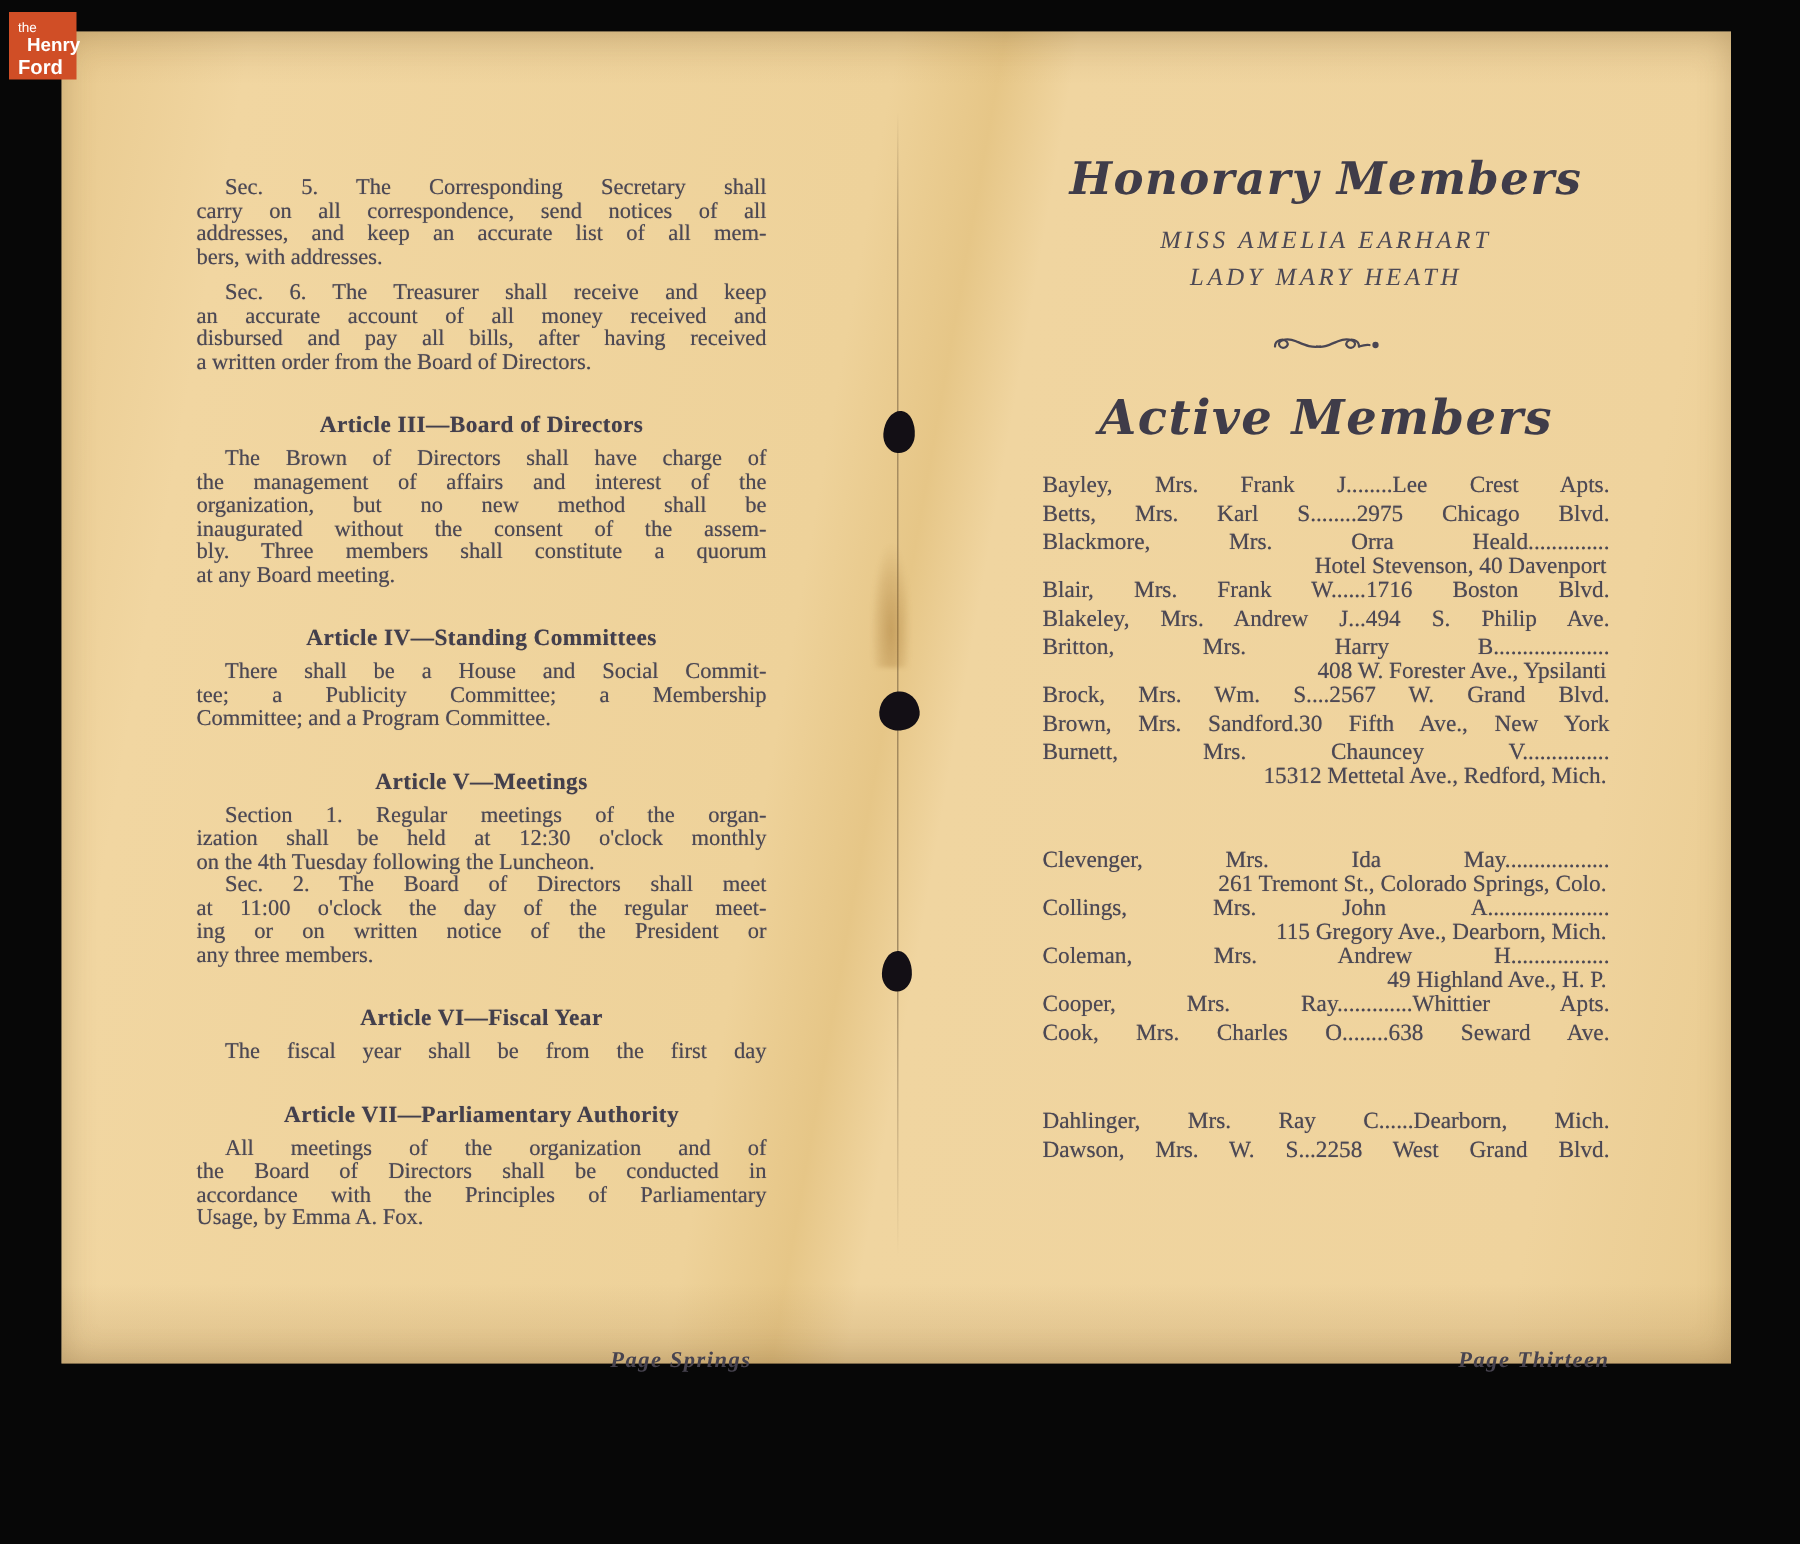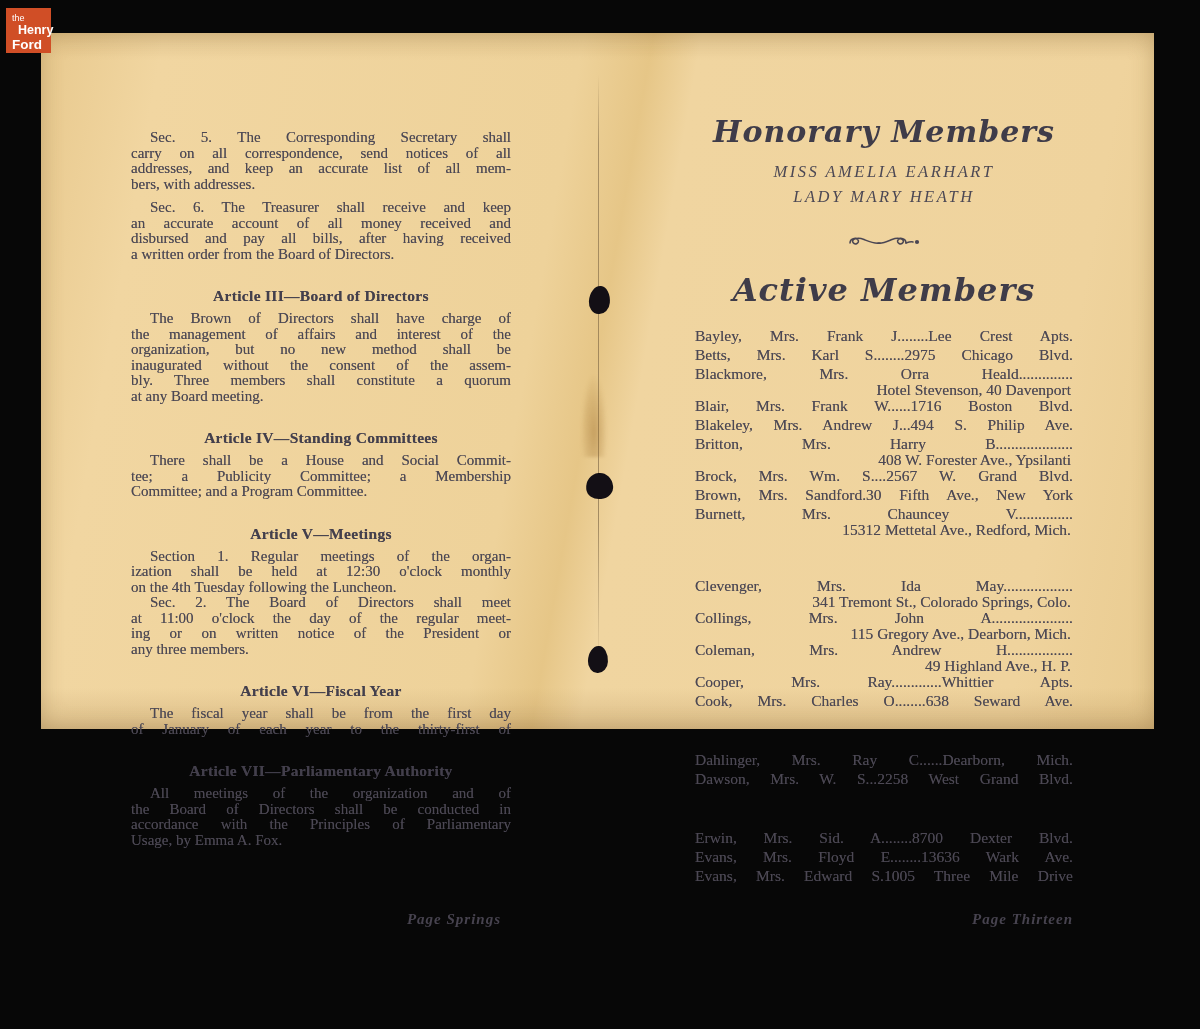--- a/index.html
+++ b/index.html
@@ -3,21 +3,21 @@
 <meta charset="utf-8">
 <style>
   html,body{margin:0;padding:0;}
   body{
     width:1200px;height:1029px;position:relative;overflow:hidden;
     background:#070707;
     font-family:"Liberation Serif", serif;
   }
   
   .paper{
-    position:absolute;left:41px;top:33px;width:1113px;height:696px;
+    position:absolute;left:41px;top:21px;width:1113px;height:888px;
     background:
       linear-gradient(180deg, rgba(150,110,55,.12) 0%, rgba(0,0,0,0) 4%, rgba(0,0,0,0) 94%, rgba(140,100,50,.20) 100%),
       linear-gradient(100deg,#e8c98e 0%,#f1d6a1 10%,#eed29a 44%,#e6c687 49.6%,#f0d5a0 53.5%,#efd39d 88%,#e9cb90 100%);
     box-shadow: inset 0 0 22px rgba(110,80,35,.30);
   }
   
   .fold{
     position:absolute;left:557px;top:0;width:1px;height:100%;
     background:linear-gradient(180deg, rgba(90,70,45,0) 6%, rgba(90,70,45,.45) 16%, rgba(90,70,45,.5) 70%, rgba(90,70,45,0) 92%);
   }
@@ -122,21 +122,20 @@
         <div class="line jline">ization shall be held at 12:30 o'clock monthly</div>
         <div class="line lline">on the 4th Tuesday following the Luncheon.</div>
         <div class="line jline indent">Sec. 2.  The Board of Directors shall meet</div>
         <div class="line jline">at 11:00 o'clock the day of the regular meet-</div>
         <div class="line jline">ing or on written notice of the President or</div>
         <div class="line lline">any three members.</div>
       </div>
       <div class="h">Article VI—Fiscal Year</div>
       <div class="para">
         <div class="line jline indent">The fiscal year shall be from the first day</div>
-        <div class="line jline">of January of each year to the thirty-first of</div>
       </div>
       <div class="h">Article VII—Parliamentary Authority</div>
       <div class="para">
         <div class="line jline indent">All meetings of the organization and of</div>
         <div class="line jline">the Board of Directors shall be conducted in</div>
         <div class="line jline">accordance with the Principles of Parliamentary</div>
         <div class="line lline">Usage, by Emma A. Fox.</div>
       </div>
     </div>
   <div id="footer-left" class="footer">Page Springs</div>
@@ -188,21 +187,21 @@
           <div class="m1">Brown, Mrs. Sandford.30 Fifth Ave., New York</div>
         </div>
         <div class="m-entry">
           <div class="m1">Burnett, Mrs. Chauncey V...............</div>
           <div class="m2">15312 Mettetal Ave., Redford, Mich.</div>
         </div>
       </div>
       <div class="group">
         <div class="m-entry">
           <div class="m1">Clevenger, Mrs. Ida May..................</div>
-          <div class="m2">341 Tremont St., Colorado Springs, Colo.</div>
+          <div class="m2">261 Tremont St., Colorado Springs, Colo.</div>
         </div>
         <div class="m-entry">
           <div class="m1">Collings, Mrs. John A.....................</div>
           <div class="m2">115 Gregory Ave., Dearborn, Mich.</div>
         </div>
         <div class="m-entry">
           <div class="m1">Coleman, Mrs. Andrew H.................</div>
           <div class="m2">49 Highland Ave., H. P.</div>
         </div>
         <div class="m-entry">
@@ -213,26 +212,15 @@
         </div>
       </div>
       <div class="group">
         <div class="m-entry">
           <div class="m1">Dahlinger, Mrs. Ray C......Dearborn, Mich.</div>
         </div>
         <div class="m-entry">
           <div class="m1">Dawson, Mrs. W. S...2258 West Grand Blvd.</div>
         </div>
       </div>
-      <div class="group">
-        <div class="m-entry">
-          <div class="m1">Erwin, Mrs. Sid. A........8700 Dexter Blvd.</div>
-        </div>
-        <div class="m-entry">
-          <div class="m1">Evans, Mrs. Floyd E........13636 Wark Ave.</div>
-        </div>
-        <div class="m-entry">
-          <div class="m1">Evans, Mrs. Edward S.1005 Three Mile Drive</div>
-        </div>
-      </div>
     </div>
   <div id="footer-right" class="footer">Page Thirteen</div>
 </div>
 
 </body></html>

